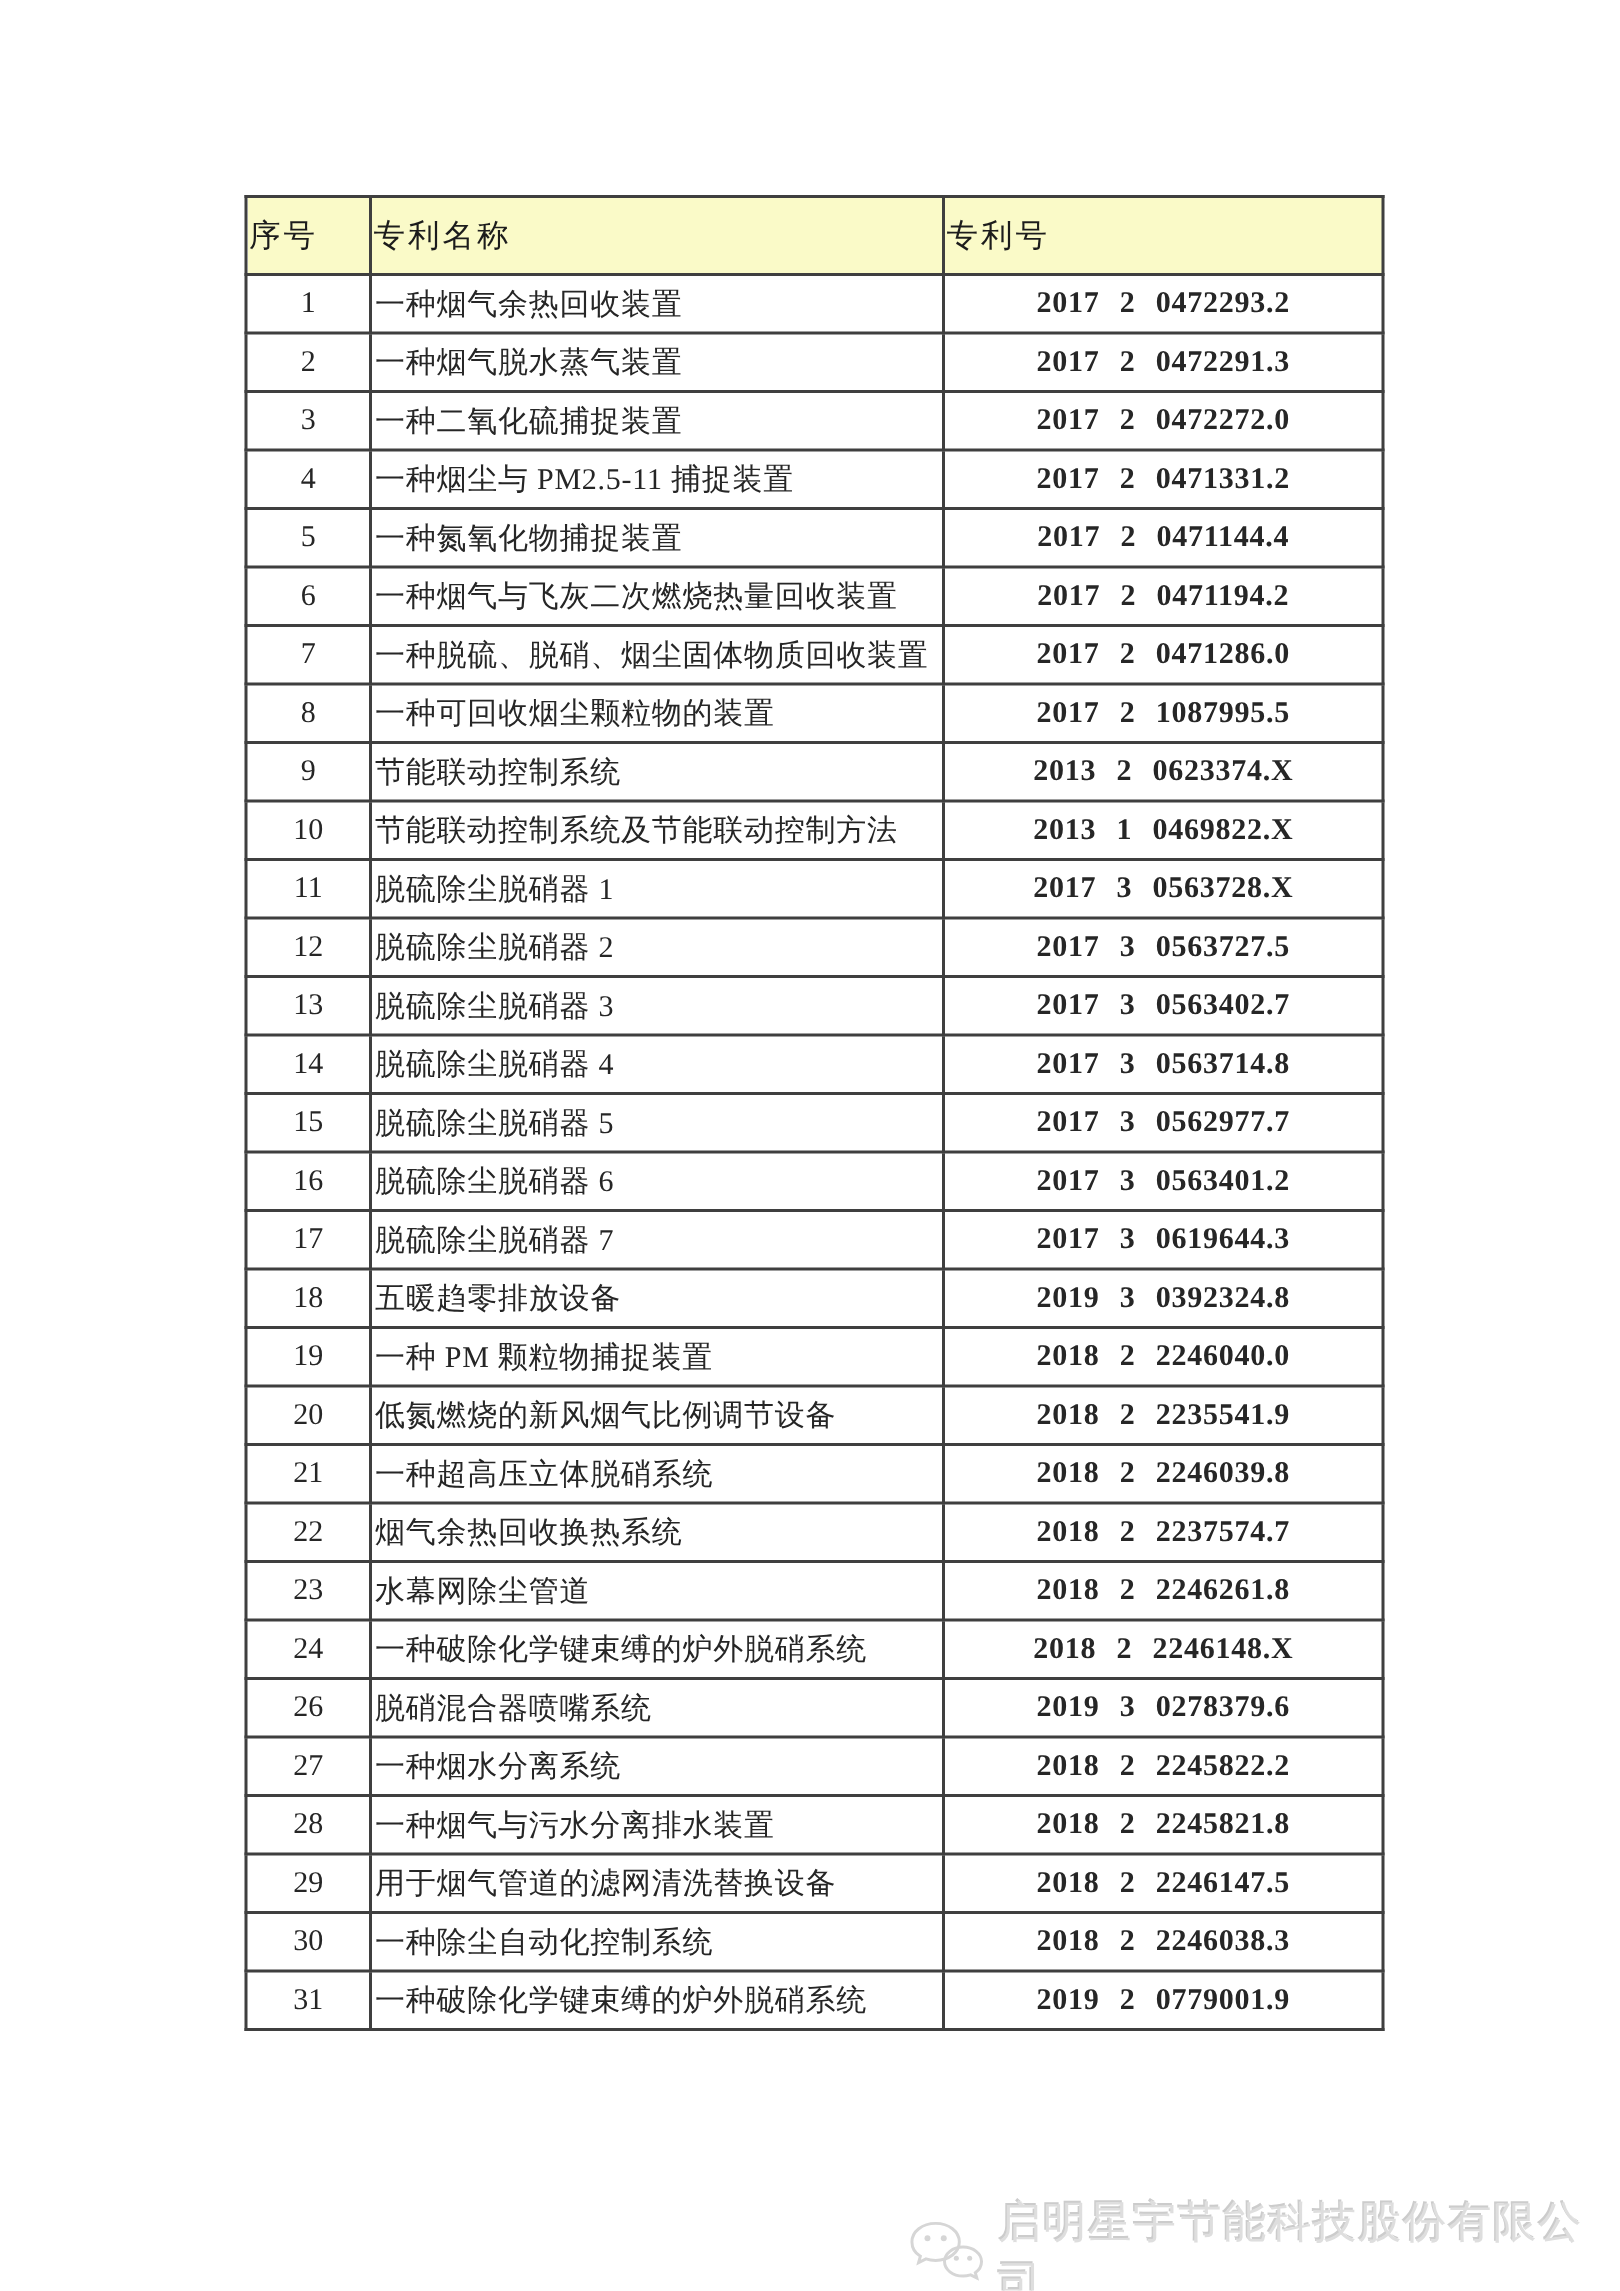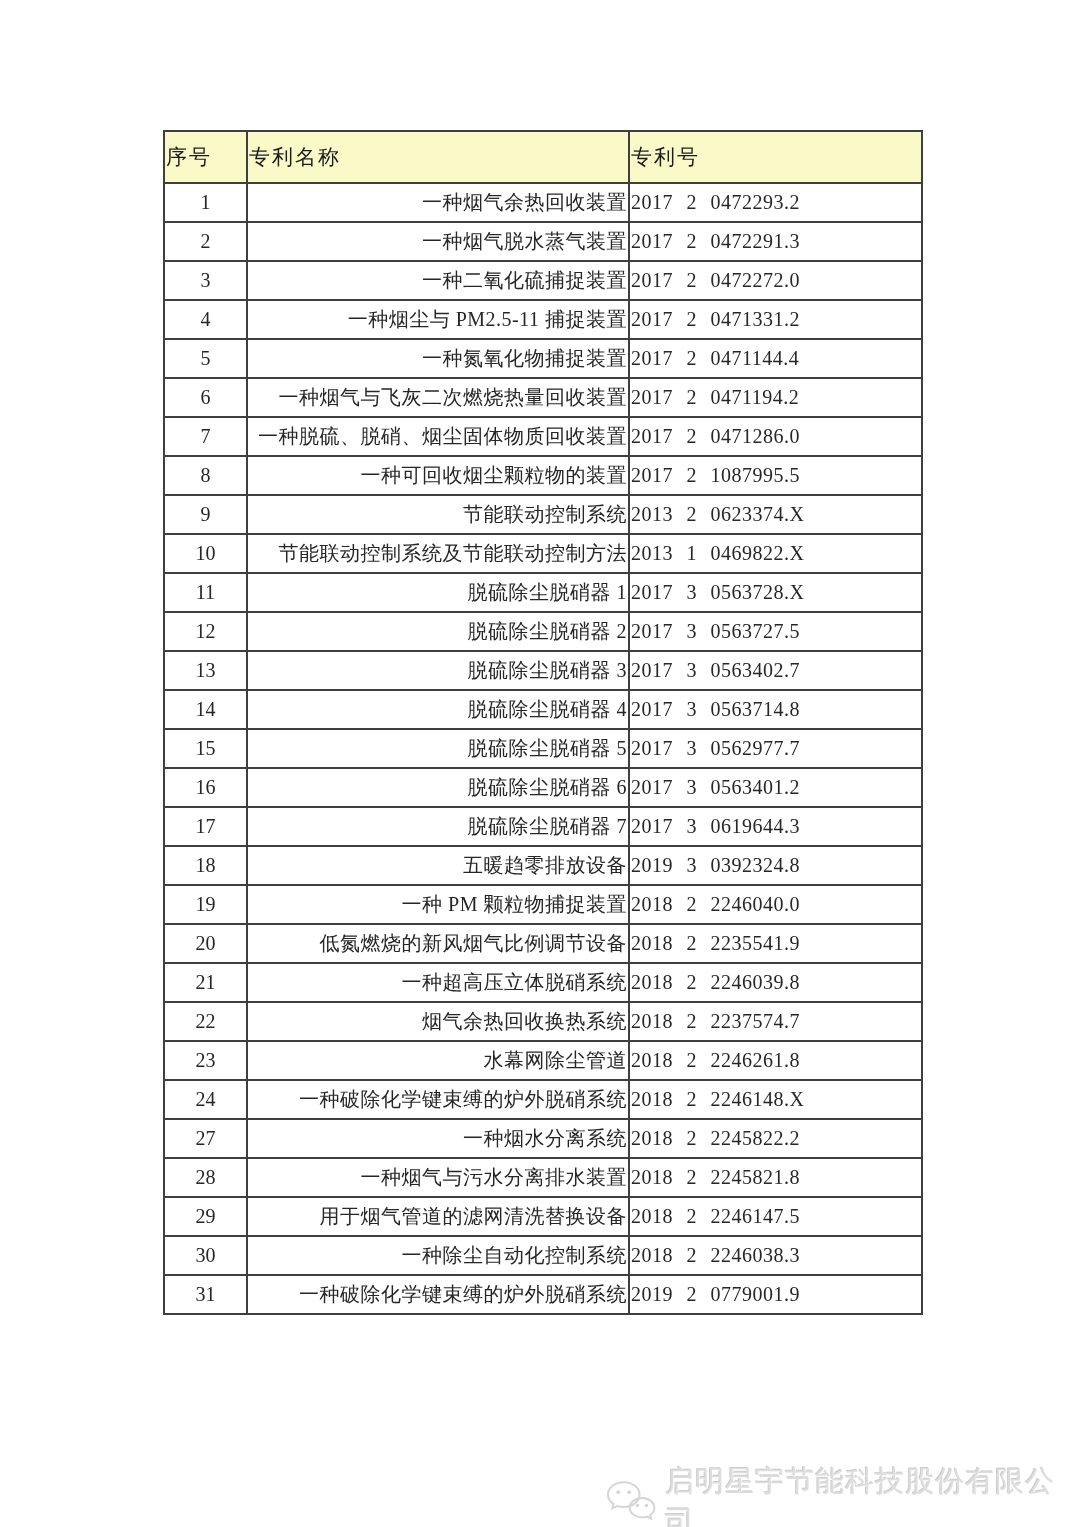--- a/index.html
+++ b/index.html
@@ -46,29 +46,30 @@
     height:35px;
     font-size:20px;
     color:var(--text);
   }
   td.idx{
     text-align:center;
     color:var(--index-green);
     font-size:19px;
   }
   td.name{
-    text-align:right;
+    text-align:left;
     padding-left:2px;
     letter-spacing:0.5px;
     border-radius:11px;
   }
   td.num{
-    text-align:left;
+    text-align:center;
     word-spacing:8px;
     letter-spacing:0.5px;
+    font-weight:bold;
   }
   .watermark{
     position:absolute;
     left:604px;
     top:1462px;
     display:flex;
     align-items:center;
     gap:8px;
     user-select:none;
   }
@@ -236,20 +237,25 @@
     <td class="num">2018 2 2246261.8</td>
   </tr>
 
   <tr>
     <td class="idx">24</td>
     <td class="name">一种破除化学键束缚的炉外脱硝系统</td>
     <td class="num">2018 2 2246148.X</td>
   </tr>
 
 
+  <tr>
+    <td class="idx">26</td>
+    <td class="name">脱硝混合器喷嘴系统</td>
+    <td class="num">2019 3 0278379.6</td>
+  </tr>
 
   <tr>
     <td class="idx">27</td>
     <td class="name">一种烟水分离系统</td>
     <td class="num">2018 2 2245822.2</td>
   </tr>
 
   <tr>
     <td class="idx">28</td>
     <td class="name">一种烟气与污水分离排水装置</td>

